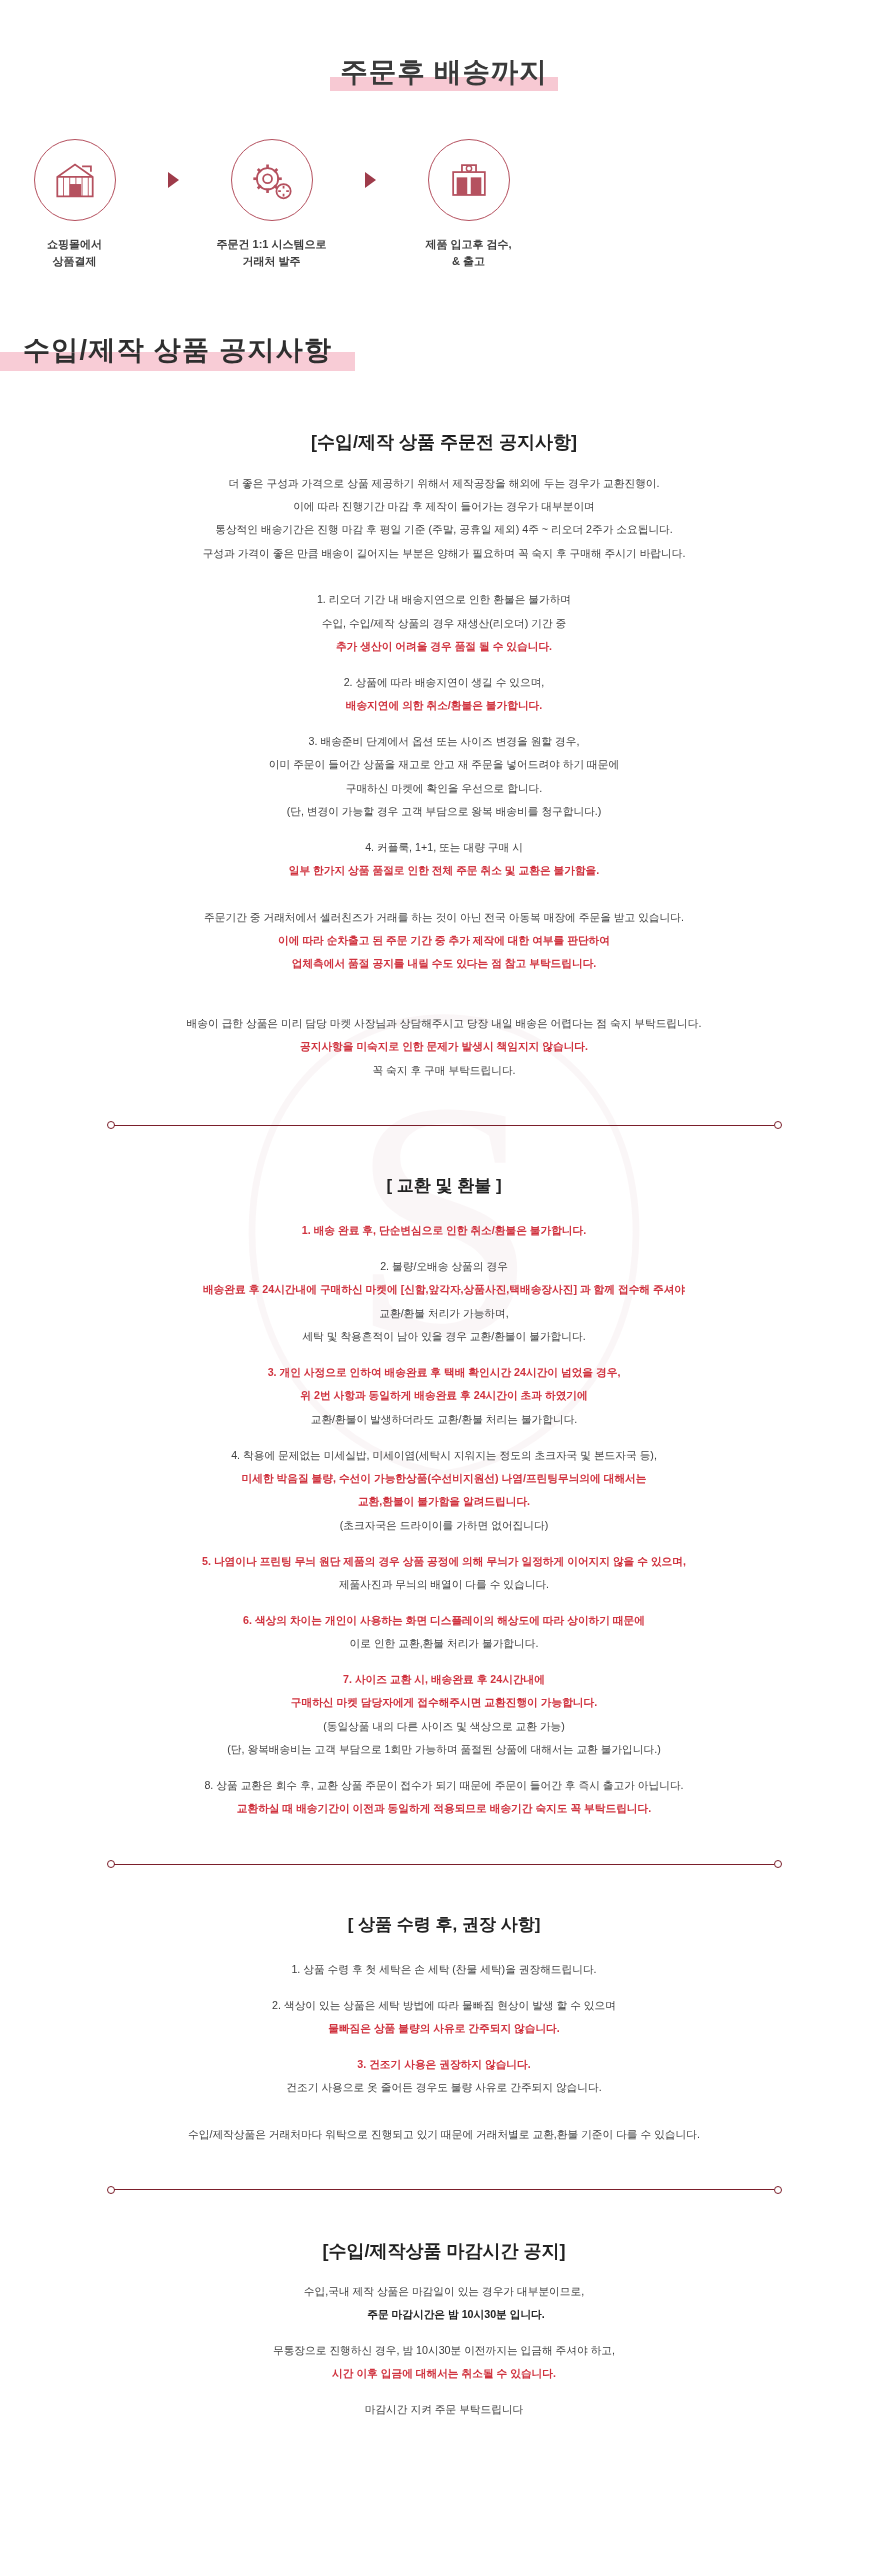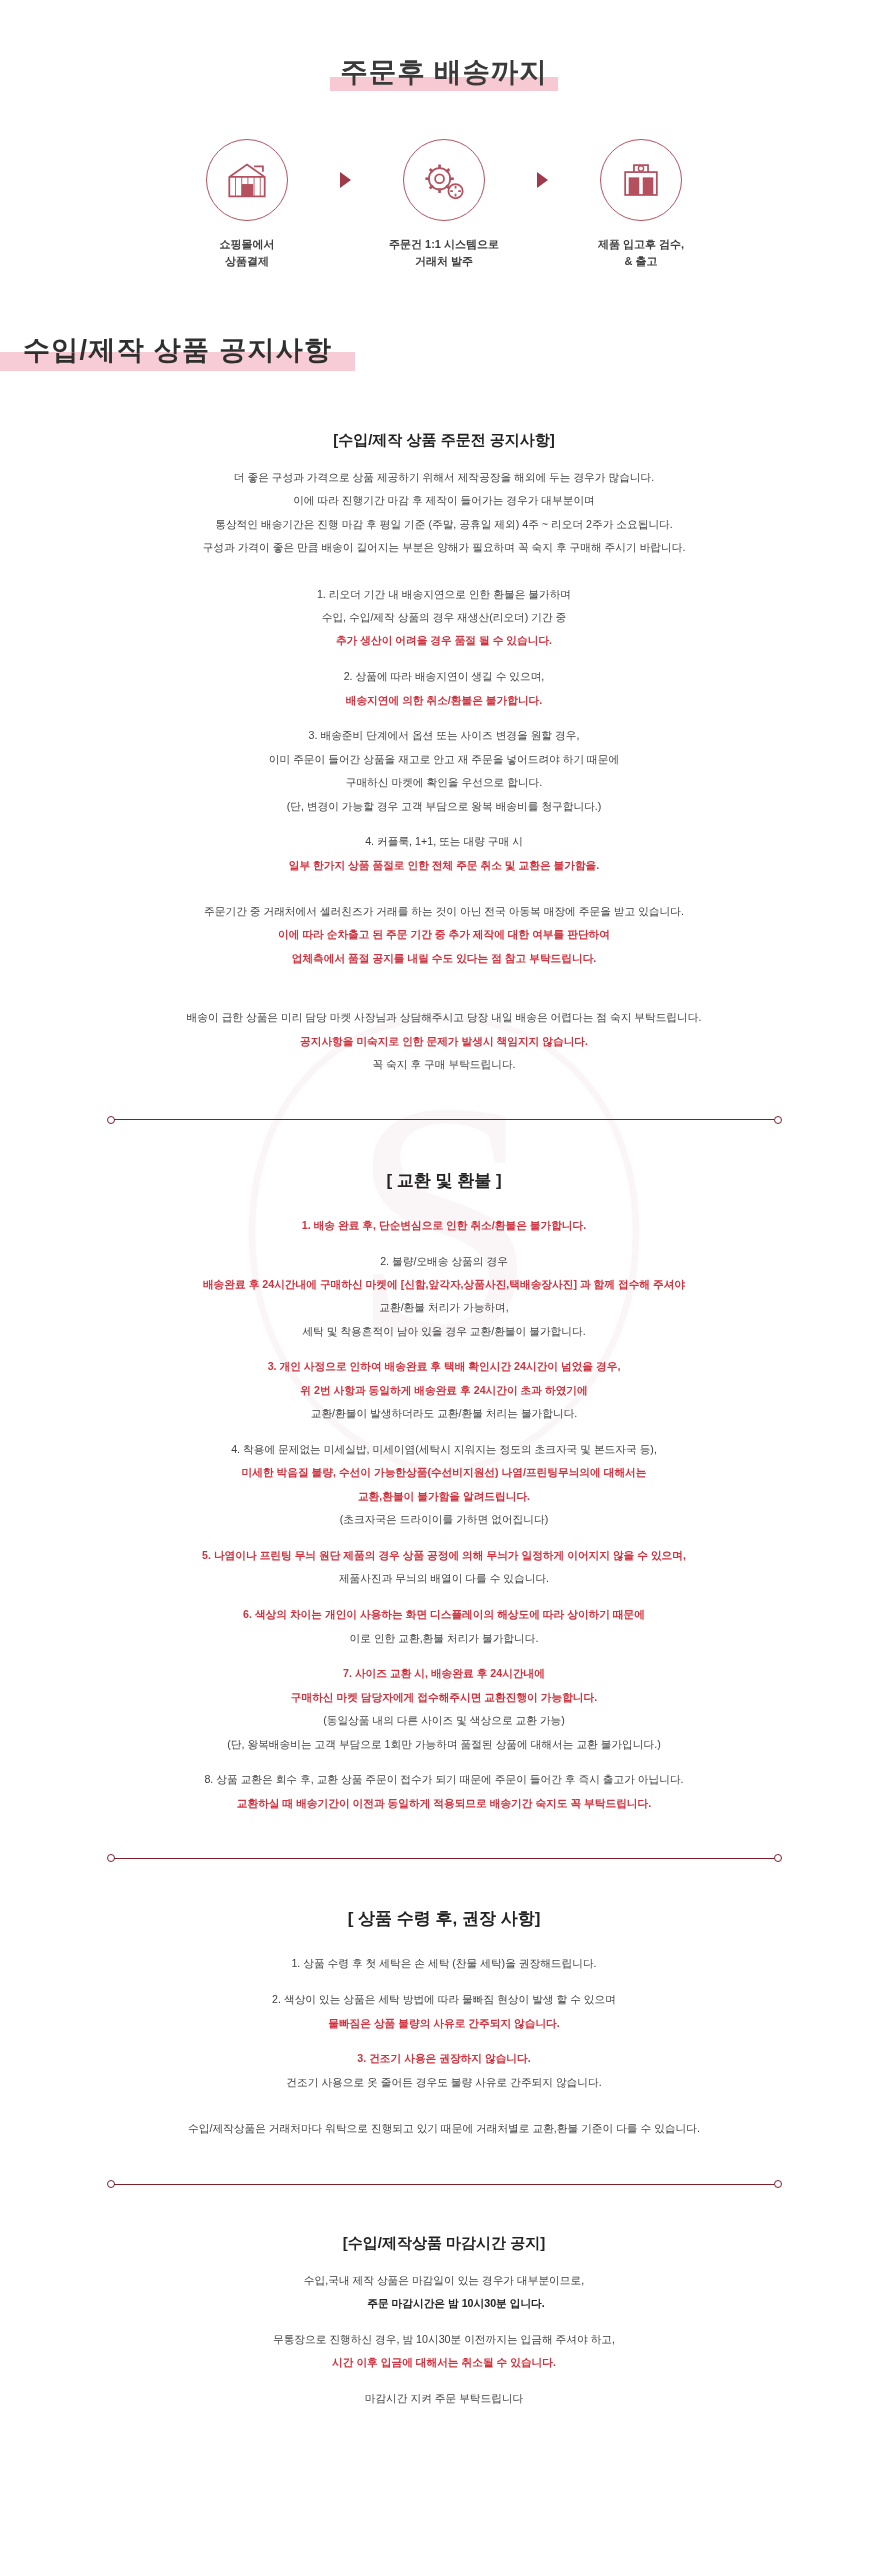--- a/index.html
+++ b/index.html
@@ -59,21 +59,20 @@
     bottom: 2.7px;
     height: 13.3px;
     background: #f7c9d3;
     z-index: -1;
   }
 
   
   .process {
     margin-top: 46px;
     display: flex;
-    justify-content: center;
     align-items: flex-start;
     gap: 0px;
   }
   .proc-step {
     width: 149px;
     text-align: center;
   }
   .circle {
     width: 82px;
     height: 82px;
@@ -132,21 +131,21 @@
 
   
   .block {
     text-align: center;
     font-size: 10.7px;
     line-height: 1.85;
     color: #3d3d3d;
   }
   .block.first { margin-top: 53px; }
   .heading {
-    font-size: 15px;
+    font-size: 18px;
     font-weight: bold;
     color: #222222;
     margin-bottom: 14px;
   }
   .heading.bracket {
     font-size: 17px;
     margin-bottom: 19.5px;
   }
   .para { margin: 0 0 3.6px 0; }
   .gap { height: 23px; }
@@ -265,21 +264,21 @@
       <div class="banner">
         <span class="hl"></span>
         <span>수입/제작 상품 공지사항</span>
       </div>
     </div>
 
     <div class="block first">
       <div class="heading">[수입/제작 상품 주문전 공지사항]</div>
 
       <div>
-        <p class="para">더 좋은 구성과 가격으로 상품 제공하기 위해서 제작공장을 해외에 두는 경우가 많습니다.</p>
+        <p class="para">더 좋은 구성과 가격으로 상품 제공하기 위해서 제작공장을 해외에 두는 경우가 교환진행이.</p>
         <p class="para">이에 따라 진행기간 마감 후 제작이 들어가는 경우가 대부분이며</p>
         <p class="para">통상적인 배송기간은 진행 마감 후 평일 기준 (주말, 공휴일 제외) 4주 ~ 리오더 2주가 소요됩니다.</p>
         <p class="para">구성과 가격이 좋은 만큼 배송이 길어지는 부분은 양해가 필요하며 꼭 숙지 후 구매해 주시기 바랍니다.</p>
       </div>
 
       <div class="gap"></div>
 
       <div>
         <p class="para">1. 리오더 기간 내 배송지연으로 인한 환불은 불가하며</p>
         <p class="para">수입, 수입/제작 상품의 경우 재생산(리오더) 기간 중</p>

